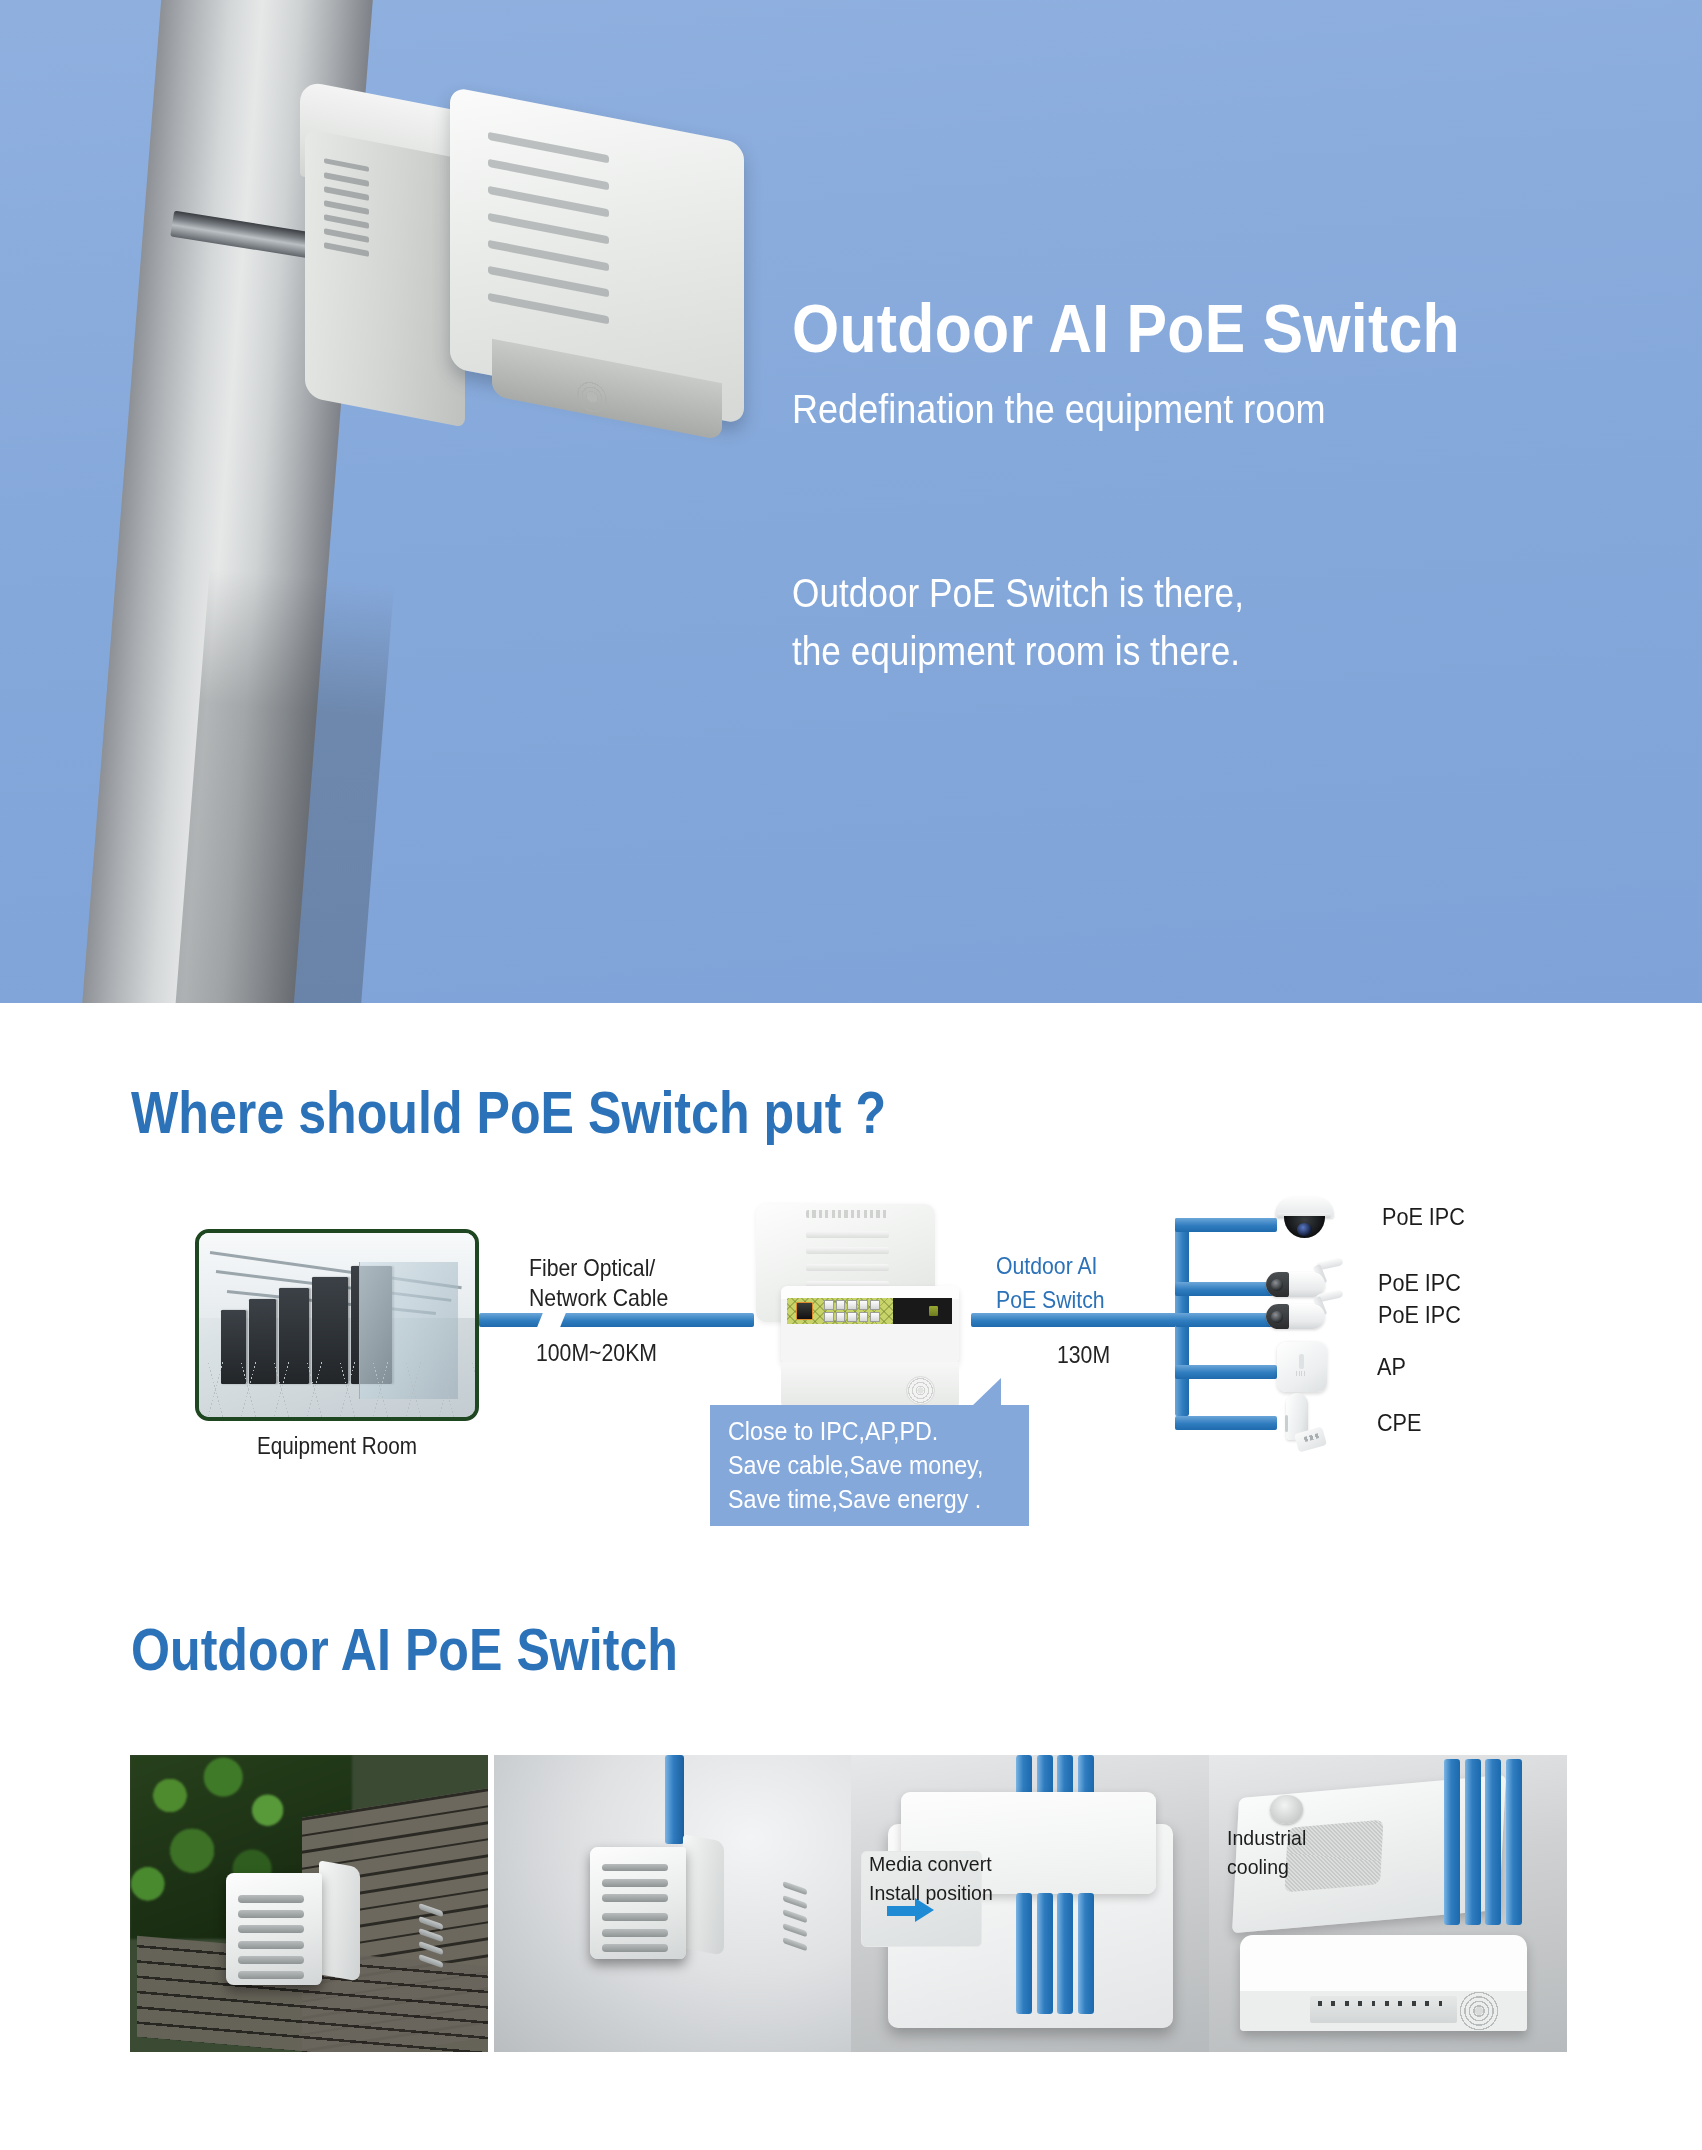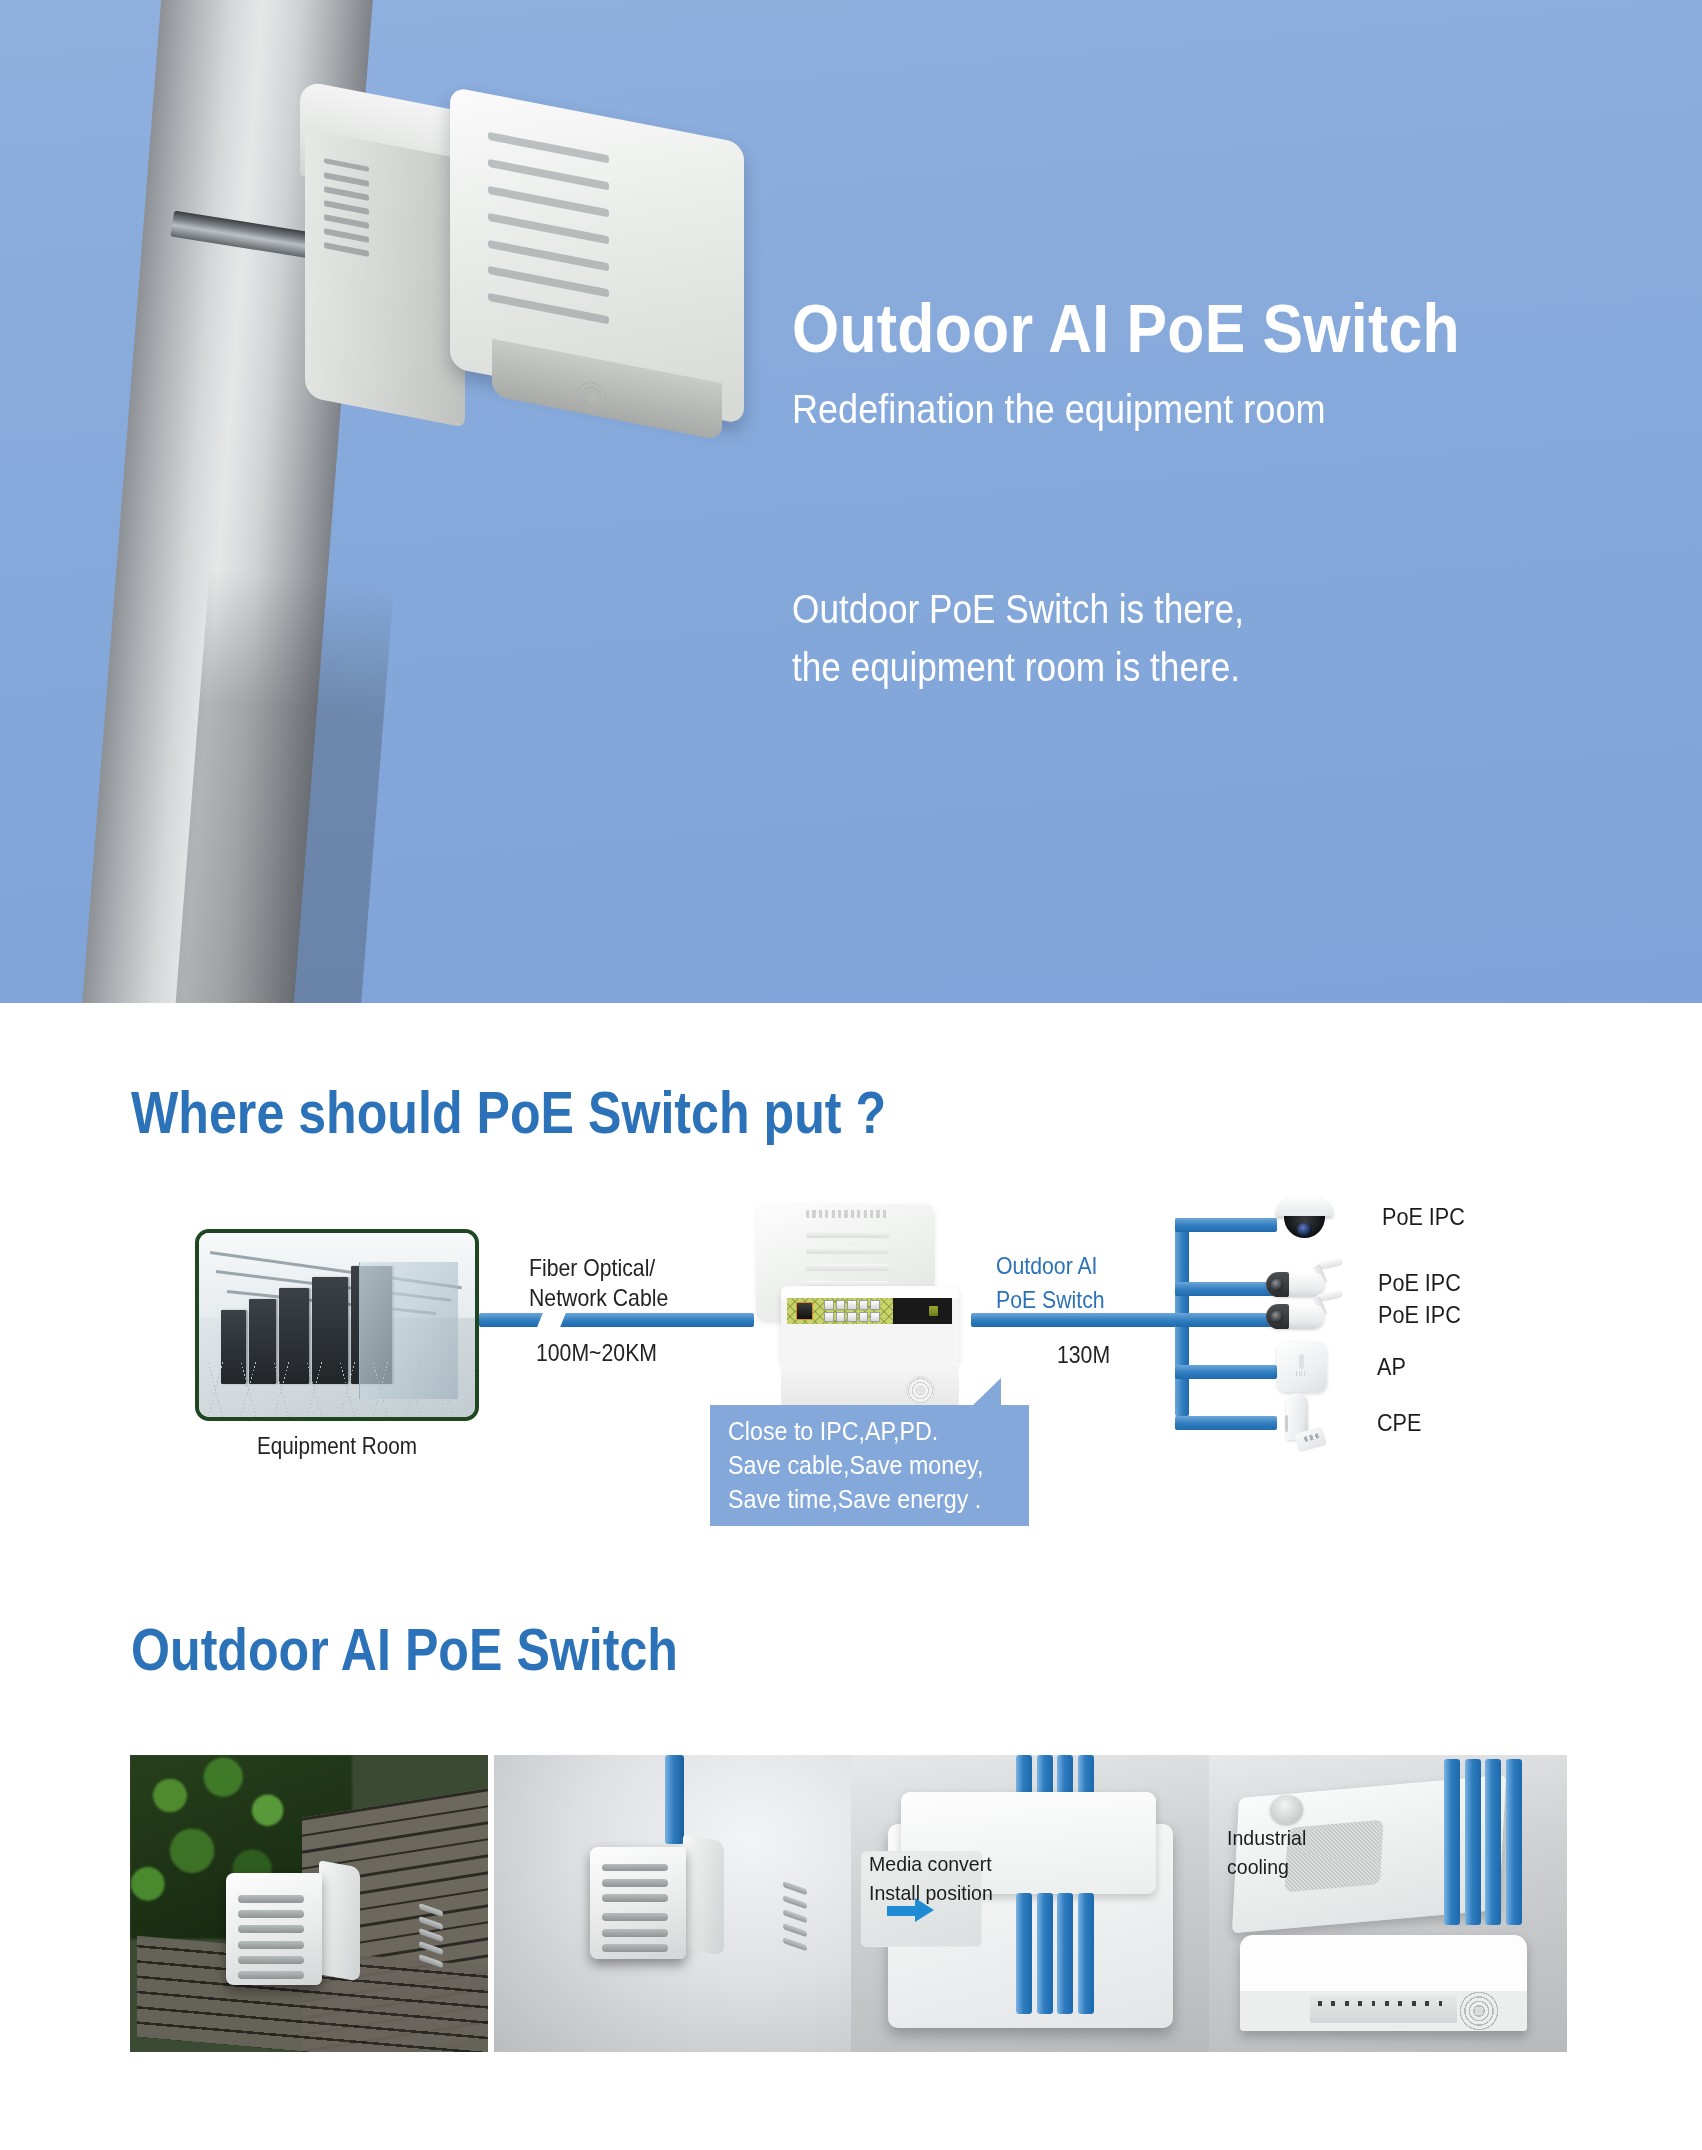--- a/index.html
+++ b/index.html
@@ -101,21 +101,21 @@
     line-height:1.1;
   }
   .h2 {
     color:#fff; font-size:41px; font-weight:400; margin-top:19px;
     transform:scaleX(.88); transform-origin:left center; white-space:nowrap;
   }
   .h3 {
     color:#fff; font-size:40px; font-weight:400; line-height:1.45;
     transform:scaleX(.88); transform-origin:left center; white-space:nowrap;
   }
-  .hero-copy2 { position:absolute; left:792px; top:580px; width:868px; }
+  .hero-copy2 { position:absolute; left:792px; top:564px; width:868px; }
 
   
   .sec-title {
     position:absolute; color:#2C72B8; font-weight:700;
     transform:scaleX(.85); transform-origin:left center; white-space:nowrap;
   }
   #title-where { left:131px; top:1079px; font-size:59px; }
   #title-product { left:131px; top:1616px; font-size:59px; }
 
   

